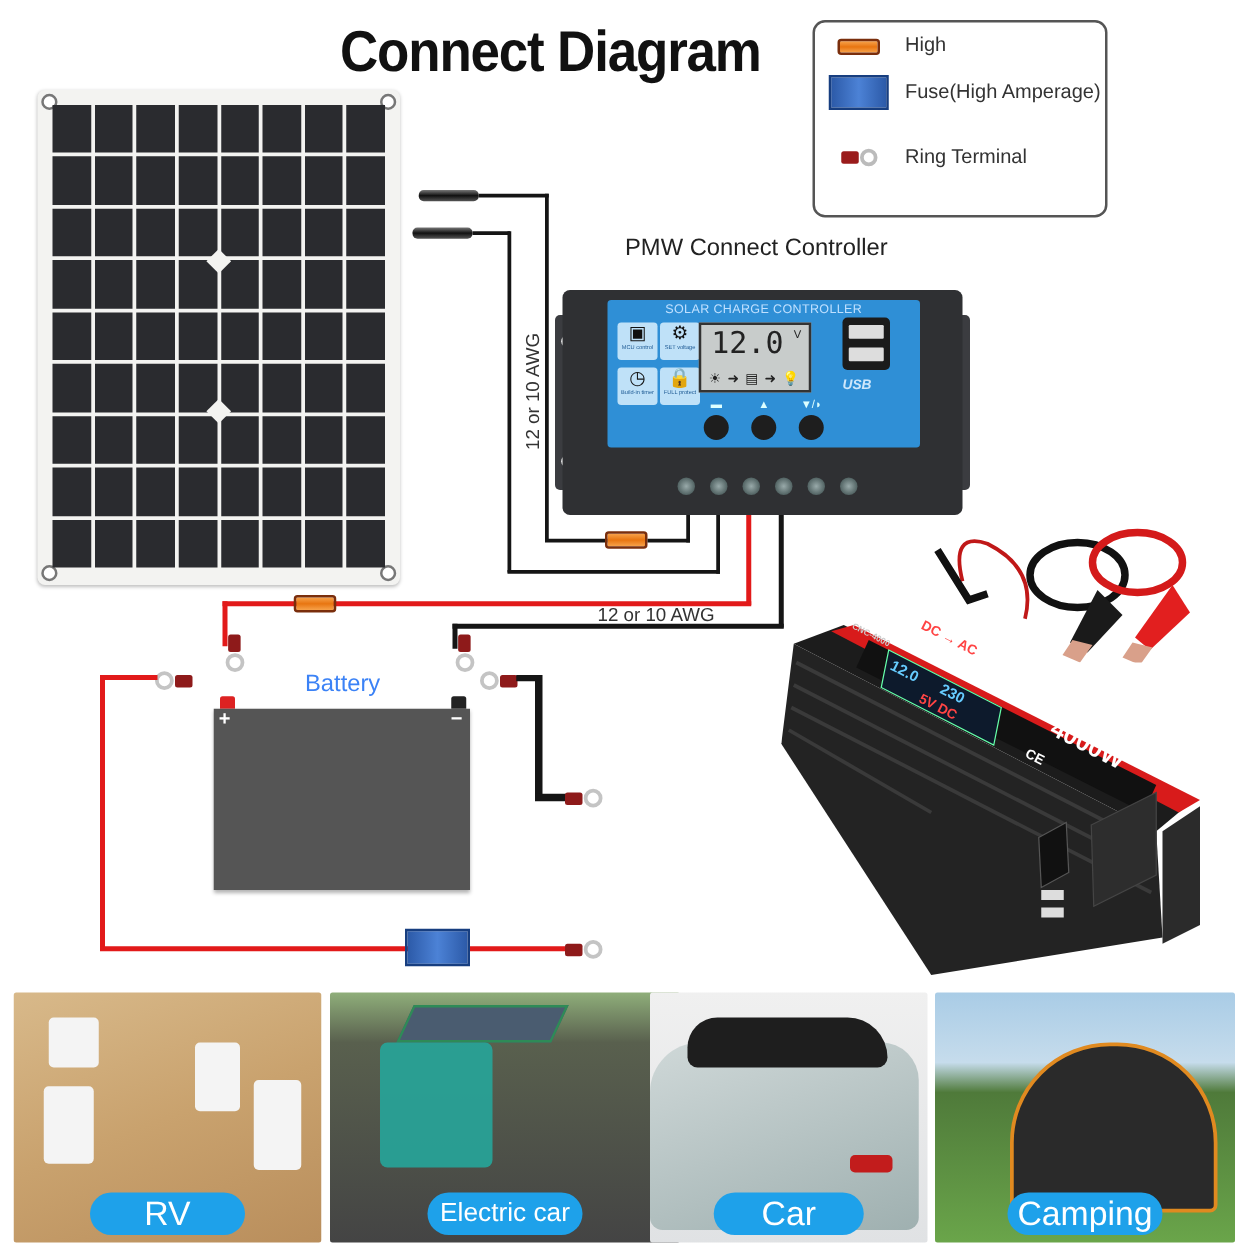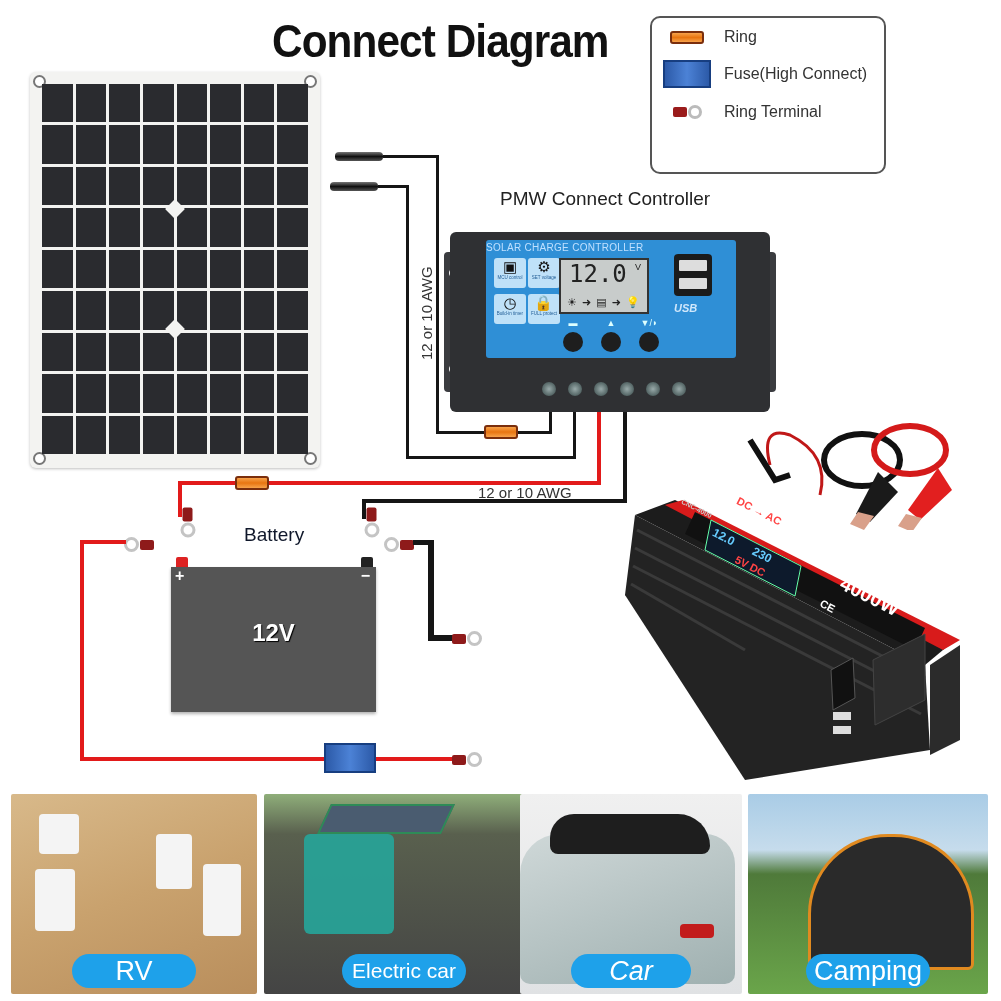--- a/index.html
+++ b/index.html
@@ -47,21 +47,21 @@
   .mc4 { position: absolute; height: 9px; border-radius: 4px; background: linear-gradient(#777,#111,#555); }
 
   
   .ctrl-label { left: 500px; top: 188px; font-size: 19px; color: #222; white-space: nowrap; }
   .ctrl { left: 450px; top: 232px; width: 320px; height: 180px; }
   .ctrl .body { position: absolute; left: 0; top: 0; width: 320px; height: 180px; background: #2f3033; border-radius: 6px; }
   .ctrl .ear { position: absolute; top: 20px; width: 22px; height: 140px; background: #3b3c40; border-radius: 4px; }
   .ctrl .ear .eh { position: absolute; left: 5px; width: 10px; height: 10px; border-radius: 50%; background: #fff; }
   .ctrl .face { position: absolute; left: 36px; top: 8px; width: 250px; height: 118px; background: #2f8fd6;
                 border-radius: 3px; }
-  .ctrl .face-title { position: absolute; left: 0; top: 2px; width: 100%; text-align: left; font-size: 10px; color: #bfe0ff; letter-spacing: .3px; }
+  .ctrl .face-title { position: absolute; left: 0; top: 2px; width: 100%; text-align: center; font-size: 10px; color: #bfe0ff; letter-spacing: .3px; }
   .ctrl .icobox { position: absolute; width: 32px; height: 30px; background: #bfe1f8; border-radius: 3px; text-align: center; font-size: 4.5px; color: #1f5b94; line-height: 5px; }
   .ctrl .icobox .g { font-size: 15px; line-height: 17px; color: #111; display: block; }
   .ctrl .lcd { position: absolute; left: 73px; top: 18px; width: 90px; height: 56px; background: #c8cccb; border: 2px solid #333; box-sizing: border-box; }
   .ctrl .lcd .val { position: absolute; left: 8px; top: 0px; font-family: "DejaVu Sans Mono", monospace; font-size: 24px; color: #222; }
   .ctrl .lcd .unit { position: absolute; right: 6px; top: 2px; font-size: 9px; color: #222; }
   .ctrl .lcd .flow { position: absolute; left: 6px; bottom: 3px; font-size: 11px; color: #222; letter-spacing: 1px; }
   .ctrl .usb { position: absolute; left: 188px; top: 14px; width: 38px; height: 42px; background: #1b1b1b; border-radius: 4px; }
   .ctrl .usb div { position: absolute; left: 5px; width: 28px; height: 11px; background: #ddd; border-radius: 1px; }
   .ctrl .usb-lbl { position: absolute; left: 188px; top: 62px; font-size: 11px; font-style: italic; font-weight: bold; color: #cfe7fb; }
   .ctrl .btn { position: absolute; top: 92px; width: 20px; height: 20px; border-radius: 50%; background: #1e1e1e; }
@@ -71,21 +71,21 @@
   
   .fuse { position: absolute; width: 34px; height: 14px; background: linear-gradient(#f7a24a,#e87511,#f7a24a);
           border: 2px solid #7a2e0c; border-radius: 3px; box-sizing: border-box; }
   .hfuse { position: absolute; width: 28px; height: 30px; background: linear-gradient(90deg,#2c5aa8,#4c82d6,#2c5aa8);
            border: 2px solid #173e80; box-sizing: border-box; }
   .term-ring { position: absolute; display: flex; align-items: center; }
   .term-ring .crimp { width: 14px; height: 10px; background: #8e1a1a; border-radius: 2px; }
   .term-ring .ring { width: 15px; height: 15px; border: 3px solid #c4c4c4; border-radius: 50%; box-sizing: border-box; margin-left: 1px; background: #fff; }
 
   
-  .bat-label { left: 244px; top: 524px; font-size: 19px; color: #0f172a; }
+  .bat-label { left: 244px; top: 537px; font-size: 19px; color: #3b82f6; }
   .battery { left: 171px; top: 567px; width: 205px; height: 145px; background: #555; box-shadow: 0 2px 3px rgba(0,0,0,.3); }
   .battery .v { position: absolute; left: 0; top: 52px; width: 100%; text-align: center; font-size: 24px; font-weight: bold; color: #fff; text-shadow: 1px 1px 1px #000; }
   .battery .plus { position: absolute; left: 4px; top: 0px; font-size: 16px; font-weight: bold; color: #fff; }
   .battery .minus { position: absolute; right: 6px; top: 0px; font-size: 16px; font-weight: bold; color: #fff; }
   .post { position: absolute; width: 12px; height: 10px; border-radius: 2px 2px 0 0; }
 
   
   .inverter { left: 625px; top: 500px; width: 340px; height: 280px; }
   .inv-text { position: absolute; color: #fff; font-weight: bold; white-space: nowrap; }
 
@@ -97,29 +97,29 @@
 </head>
 <body>
 
 <div class="abs title">Connect Diagram</div>
 
 <div class="abs legend">
   <div class="legend-row" style="top:10px;">
     <div class="sw">
         <div class="fuse-sym"></div>
       </div>
-    <span class="lbl">Ring</span>
+    <span class="lbl">High</span>
   </div>
   <div class="legend-row" style="top:42px;">
     <div class="sw">
         <div class="hfuse-sym"></div>
       </div>
-    <span class="lbl">Fuse(High Connect)</span>
-  </div>
-  <div class="legend-row" style="top:85px;">
+    <span class="lbl">Fuse(High Amperage)</span>
+  </div>
+  <div class="legend-row" style="top:99px;">
     <div class="sw">
         <div class="ring-sym">
           <div class="crimp"></div>
           <div class="ring"></div>
         </div>
       </div>
     <span class="lbl">Ring Terminal</span>
   </div>
 </div>
 
@@ -266,21 +266,20 @@
     <div class="crimp"></div>
     <div class="ring"></div>
   </div>
 
 <div class="abs bat-label">Battery</div>
 <div class="post" style="left:176px;top:557px;background:#d22;"></div>
 <div class="post" style="left:361px;top:557px;background:#222;"></div>
 <div class="abs battery">
   <span class="plus">+</span>
   <span class="minus">−</span>
-  <div class="v">12V</div>
 </div>
 
 <div class="abs ctrl-label">PMW Connect Controller</div>
 <div class="abs ctrl">
   <div class="ear" style="left:-6px;">
     <div class="eh" style="top:16px;"></div>
       <div class="eh" style="top:112px;"></div>
   </div>
   <div class="ear" style="right:-6px;">
     <div class="eh" style="top:16px;"></div>
@@ -374,18 +373,18 @@
 </div>
 <div class="photo" style="left:264px;width:280px;background:linear-gradient(180deg,#8fae7a 0%,#59604e 20%,#444 100%);text-decoration:underline;">
   <div style="position:absolute;left:60px;top:10px;width:120px;height:26px;background:#4a5c70;transform:skewX(-25deg);border:2px solid #2e8b57;"></div>
   <div style="position:absolute;left:40px;top:40px;width:90px;height:100px;background:#26a59a;border-radius:6px;opacity:.9;"></div>
   <div class="pill" style="width:124px;font-size:21px;">Electric car</div>
 </div>
 <div class="photo" style="left:520px;width:222px;background:linear-gradient(180deg,#f0f0f0,#e0e2e4);">
   <div style="position:absolute;left:0;top:40px;width:215px;height:150px;background:linear-gradient(160deg,#cfd8d8,#9fb0b0);border-radius:40px 30px 10px 10px;"></div>
   <div style="position:absolute;left:30px;top:20px;width:160px;height:40px;background:#1e1e1e;border-radius:30px 40px 10px 10px;"></div>
   <div style="position:absolute;left:160px;top:130px;width:34px;height:14px;background:#c21c1c;border-radius:4px;"></div>
-  <div class="pill" style="width:120px;font-style:italic;">Car</div>
+  <div class="pill" style="width:120px;">Car</div>
 </div>
 <div class="photo" style="left:748px;width:240px;background:linear-gradient(180deg,#a9cce6 0%,#c6dcec 28%,#4f7a3a 40%,#6aa54a 100%);">
   <div style="position:absolute;left:60px;top:40px;width:160px;height:130px;background:#2a2a2a;border-radius:80px 80px 6px 6px;border:3px solid #e08a20;"></div>
   <div class="pill" style="width:124px;">Camping</div>
 </div>
 
 </body></html>

